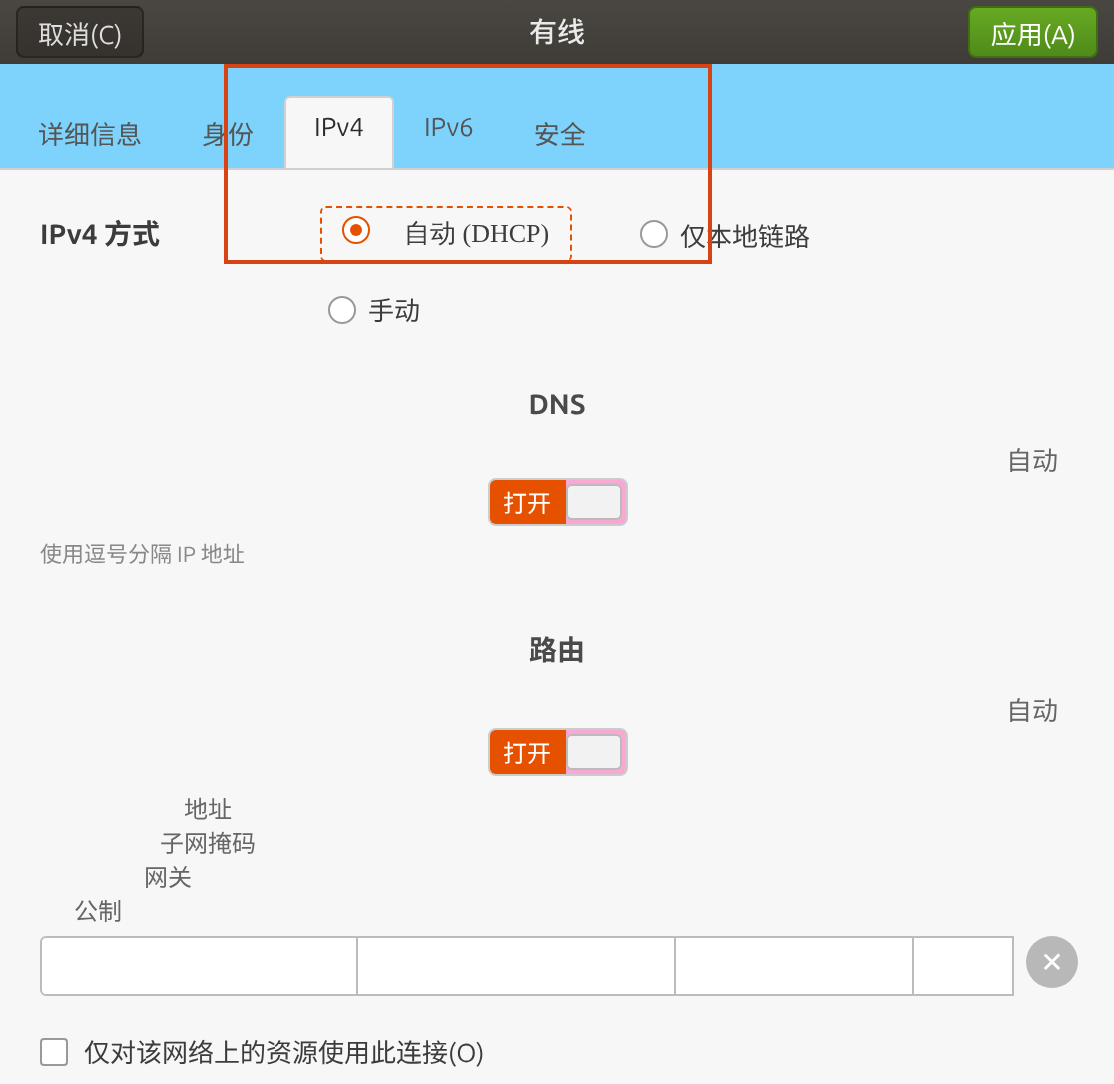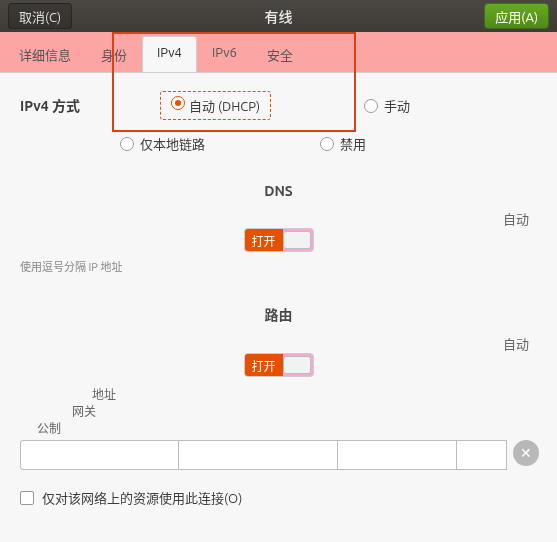--- a/index.html
+++ b/index.html
@@ -2,21 +2,21 @@
 <html><head>
 <meta charset="utf-8">
 <style>
   * { box-sizing: border-box; margin: 0; padding: 0; font-family: "Ubuntu", "Noto Sans CJK SC", sans-serif; }
   body { width: 557px; height: 542px; background: #f7f7f7; color: #3c3c3c; font-size: 13px; }
   .titlebar { height: 32px; background: linear-gradient(#4a4641, #3f3b36); display: flex; align-items: center; padding: 0 8px; position: relative; }
   .title { position: absolute; left: 0; right: 0; text-align: center; color: #eaeaea; font-size: 14px; font-weight: 500; }
   .btn { height: 24px; padding: 12px 10px; border-radius: 4px; border: 1px solid rgba(0,0,0,0.3); font-size: 13px; cursor: pointer; display: inline-flex; align-items: center; }
   .btn-cancel { background: linear-gradient(#3c3833, #35312c); color: #ddd; z-index: 1; }
   .btn-apply { background: linear-gradient(#66aa22, #4f8a1a); color: #fff; margin-left: auto; z-index: 1; border-color: #3f6e14; }
-  .tabs { display: flex; border-bottom: 1px solid #d0d0d0; padding-left: 4px; padding-top: 4px; background: #fca5a5; text-align: right; }
+  .tabs { display: flex; border-bottom: 1px solid #d0d0d0; padding-left: 4px; padding-top: 16px; background: #7dd3fc; text-align: right; }
   .tab { padding: 8px 14px; border: 1px solid transparent; border-bottom: none; cursor: pointer; color: #555; border-top-left-radius: 3px; border-top-right-radius: 3px; }
   .tab.active { background: #f7f7f7; border-color: #d0d0d0; color: #2c2c2c; }
   .highlight-box { position: absolute; border: 2px solid #d84315; pointer-events: none; }
   .content { padding: 18px 20px; position: relative; }
   .section-label { font-size: 14px; font-weight: 600; color: #4a4a4a; margin-bottom: 10px; }
   .method-row { display: flex; align-items: flex-start; }
   .method-label { width: 100px; padding-top: 4px; font-size: 14px; font-weight: 600; }
   .radios { display: grid; grid-template-columns: 200px 160px; row-gap: 14px; }
   .radio { display: flex; align-items: center; gap: 6px; cursor: pointer; }
   .radio-dot { width: 14px; height: 14px; border-radius: 50%; border: 1px solid #999; display: inline-flex; align-items: center; justify-content: center; background: #fff; }
@@ -61,34 +61,30 @@
     <div class="tab">安全</div>
   </div>
 
   <div class="content">
     <div class="method-row">
       <div class="method-label">IPv4 方式</div>
       <div class="radios">
         <div class="radio selected" style="margin-left:40px;">
           <span class="dotted">
             <span class="radio-dot"></span>
-            <span style="margin-left:4px;">自动 (DHCP)</span>
+            <span style="margin-left:17px;font-family:Liberation Serif, serif;">自动 (DHCP)</span>
           </span>
-        </div>
-        <div class="radio" style="margin-left:44px;">
-          <span class="radio-dot"></span>
-          <span>手动</span>
         </div>
         <div class="radio">
           <span class="radio-dot"></span>
           <span>仅本地链路</span>
         </div>
-        <div class="radio">
+        <div class="radio" style="margin-left:44px;">
           <span class="radio-dot"></span>
-          <span>禁用</span>
+          <span>手动</span>
         </div>
       </div>
     </div>
 
     <div class="dns-head">
       <div class="section-label">DNS</div>
       <div class="auto-label">自动</div>
       <div class="toggle">
         <div class="on">打开</div>
         <div class="knob"></div>
@@ -101,20 +97,21 @@
       <div class="auto-label">自动</div>
       <div class="toggle">
         <div class="on">打开</div>
         <div class="knob"></div>
       </div>
     </div>
 
     <div class="route-table">
       <div class="route-headers">
         <div class="col-addr">地址</div>
+        <div class="col-mask">子网掩码</div>
         <div class="col-gw">网关</div>
         <div class="col-metric">公制</div>
         <div class="col-del"></div>
       </div>
       <div class="route-row">
         <div class="col-addr"><input style=""></div>
         <div class="col-mask"><input style=""></div>
         <div class="col-gw"><input style=""></div>
         <div class="col-metric"><input style=""></div>
         <div class="col-del">

